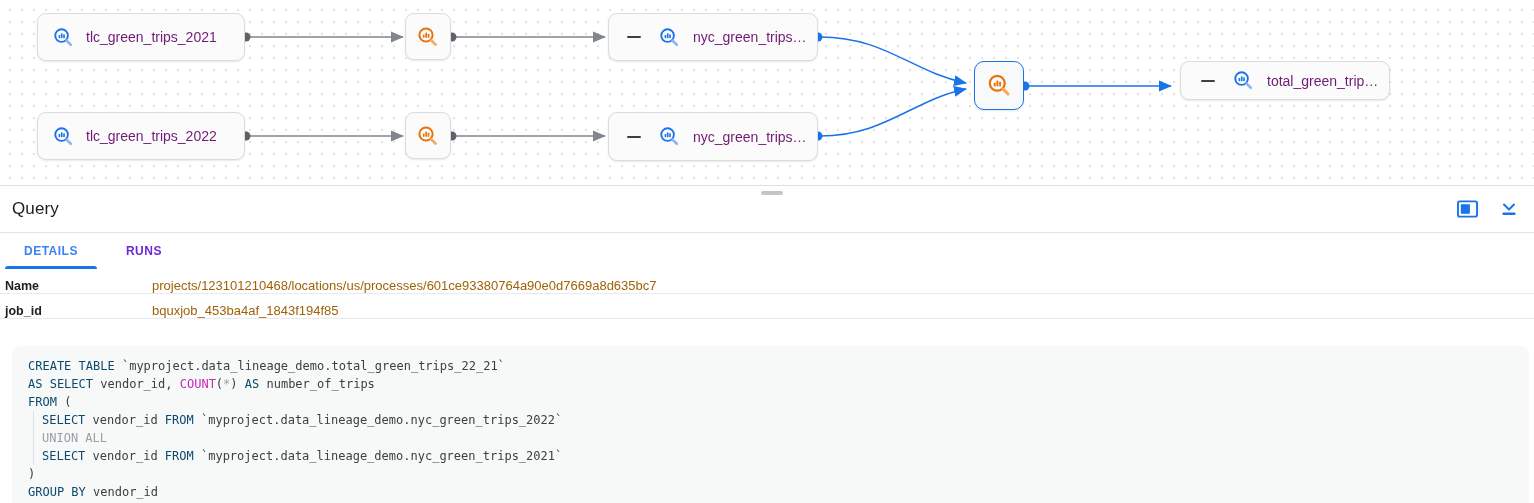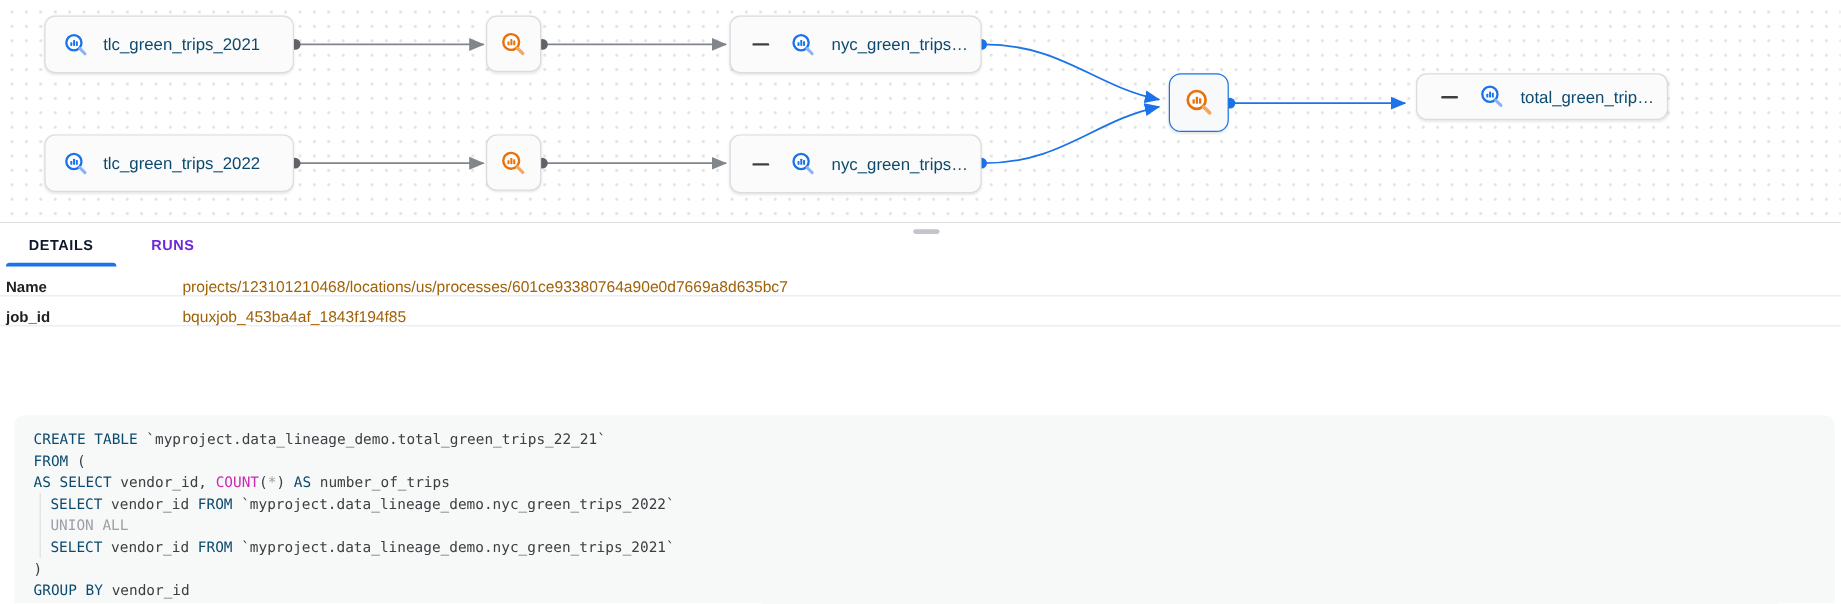--- a/index.html
+++ b/index.html
@@ -12,21 +12,21 @@
     background-image:radial-gradient(circle, #e3e3e3 1.1px, transparent 1.3px);
     background-size:12px 12px; background-position:4px 4px;
     border-bottom:1px solid #e0e0e0;
   }
   .graph svg.edges { position:absolute; left:0; top:0; width:1534px; height:186px; }
   .node {
     position:absolute; display:flex; align-items:center;
     background:#fbfbfb; border:1px solid #dadce0; border-radius:9px;
     box-shadow:0 1px 2px rgba(60,64,67,.12); cursor:pointer;
   }
-  .node .label { font-size:14px; color:#0c4a6e; white-space:nowrap; }
+  .node .label { font-size:14px; color:#701a75; white-space:nowrap; }
   .table-node { padding:0 14px; gap:11px; }
   .qnode { justify-content:center; }
   .qnode.selected { border:1.5px solid #1a73e8; background:#f8f9fa; border-radius:10px; }
   .minus-btn { width:16px; height:16px; display:flex; align-items:center; justify-content:center;
                margin-right:16px; cursor:pointer; flex:none; }
   .minus-btn .bar { width:14px; height:2px; background:#3c4043; border-radius:1px; }
   .lens-icon { flex:none; display:block; }
 
   
   .panel { position:relative; width:1534px; height:317px; background:#fff; }
@@ -35,21 +35,21 @@
   .panel-header { height:47px; display:flex; align-items:center;
                   padding:0 10px 0 12px; border-bottom:1px solid #e3e3e3; }
   .panel-title { font-size:17px; color:#202124; letter-spacing:.1px; }
   .header-icons { margin-left:auto; display:flex; align-items:center; gap:20px; padding-right:4px; }
   .hicon { width:22px; height:20px; display:flex; align-items:center; justify-content:center; cursor:pointer; }
 
   .tabbar { height:36px; display:flex; align-items:stretch; }
   .tab { display:flex; align-items:center; justify-content:center; padding:0 24px;
          font-size:12px; font-weight:700; letter-spacing:.5px; color:#6d28d9;
          position:relative; cursor:pointer; }
-  .tab.active { color:#0f172a;text-align:right; }
+  .tab.active { color:#3b82f6;text-align:right; }
   .tab.active::after { content:""; position:absolute; left:5px; right:5px; bottom:0;
                        height:3px; background:#1a73e8; border-radius:3px 3px 0 0; }
 
   .detail-row { display:flex; align-items:flex-end; height:25px; border-bottom:1px solid #e8eaed;
                 padding-left:5px; }
   .detail-row .dlabel { width:147px; font-size:12.5px; font-weight:700; color:#202124; flex:none; }
   .detail-row .dvalue { font-size:13px; color:#a16207; white-space:nowrap; }
 
   .code-block { position:absolute; left:12px; top:160px; width:1517px; height:157px;
                 background:#f7f8f8; border-radius:8px 8px 0 0; padding:11px 16px;
@@ -189,38 +189,55 @@
       <rect x="11.7" y="8.7" width="1.7" height="4.1" rx="0.5" fill="#1a73e8"></rect>
       <line x1="15.2" y1="15.2" x2="19.6" y2="19.6" stroke="#8ab4f8" stroke-width="2.7" stroke-linecap="round"></line>
     </svg>
     <span class="label">total_green_trip…</span>
   </div>
 </div>
 
 <div class="panel">
   <div class="drag-handle"></div>
 
+  <div class="panel-header">
+    <span class="panel-title">Query</span>
+    <span class="header-icons">
+      <span class="hicon">
+        <svg width="21" height="18" viewBox="0 0 22 18" fill="none">
+          <rect x="1" y="1" width="20" height="16" rx="2" stroke="#1a73e8" stroke-width="2"></rect>
+          <rect x="4" y="4" width="9.5" height="10" fill="#1a73e8"></rect>
+        </svg>
+      </span>
+      <span class="hicon">
+        <svg width="18" height="18" viewBox="0 0 18 18" fill="none">
+          <path d="M4 4.5 L9 9.5 L14 4.5" stroke="#1a73e8" stroke-width="2" stroke-linecap="round" stroke-linejoin="round"></path>
+          <line x1="3.6" y1="13.8" x2="14.4" y2="13.8" stroke="#1a73e8" stroke-width="2.4" stroke-linecap="round"></line>
+        </svg>
+      </span>
+    </span>
+  </div>
 
   <div class="tabbar">
     <span class="tab active">DETAILS</span>
     <span class="tab">RUNS</span>
   </div>
 
   <div class="detail-row">
     <span class="dlabel">Name</span>
     <span class="dvalue">projects/123101210468/locations/us/processes/601ce93380764a90e0d7669a8d635bc7</span>
   </div>
   <div class="detail-row">
     <span class="dlabel">job_id</span>
     <span class="dvalue">bquxjob_453ba4af_1843f194f85</span>
   </div>
 
   <div class="code-block" id="sql-code">
       <div class="code-line"><span class="tok-kw">CREATE TABLE</span><span class="tok-id"> `myproject.data_lineage_demo.total_green_trips_22_21`</span></div>
+      <div class="code-line"><span class="tok-kw">AS SELECT</span><span class="tok-id"> vendor_id, </span><span class="tok-fn">COUNT</span><span class="tok-id">(</span><span class="tok-op">*</span><span class="tok-id">)</span><span class="tok-kw"> AS</span><span class="tok-id"> number_of_trips</span></div>
       <div class="code-line"><span class="tok-kw">FROM</span><span class="tok-id"> (</span></div>
-      <div class="code-line"><span class="tok-kw">AS SELECT</span><span class="tok-id"> vendor_id, </span><span class="tok-fn">COUNT</span><span class="tok-id">(</span><span class="tok-op">*</span><span class="tok-id">)</span><span class="tok-kw"> AS</span><span class="tok-id"> number_of_trips</span></div>
       <div class="code-line"><span class="guide"></span><span class="tok-kw">SELECT</span><span class="tok-id"> vendor_id </span><span class="tok-kw">FROM</span><span class="tok-id"> `myproject.data_lineage_demo.nyc_green_trips_2022`</span></div>
       <div class="code-line"><span class="guide"></span><span class="tok-op">UNION ALL</span></div>
       <div class="code-line"><span class="guide"></span><span class="tok-kw">SELECT</span><span class="tok-id"> vendor_id </span><span class="tok-kw">FROM</span><span class="tok-id"> `myproject.data_lineage_demo.nyc_green_trips_2021`</span></div>
       <div class="code-line"><span class="tok-id">)</span></div>
       <div class="code-line"><span class="tok-kw">GROUP BY</span><span class="tok-id"> vendor_id</span></div>
     </div>
 </div>
 
 </body></html>

